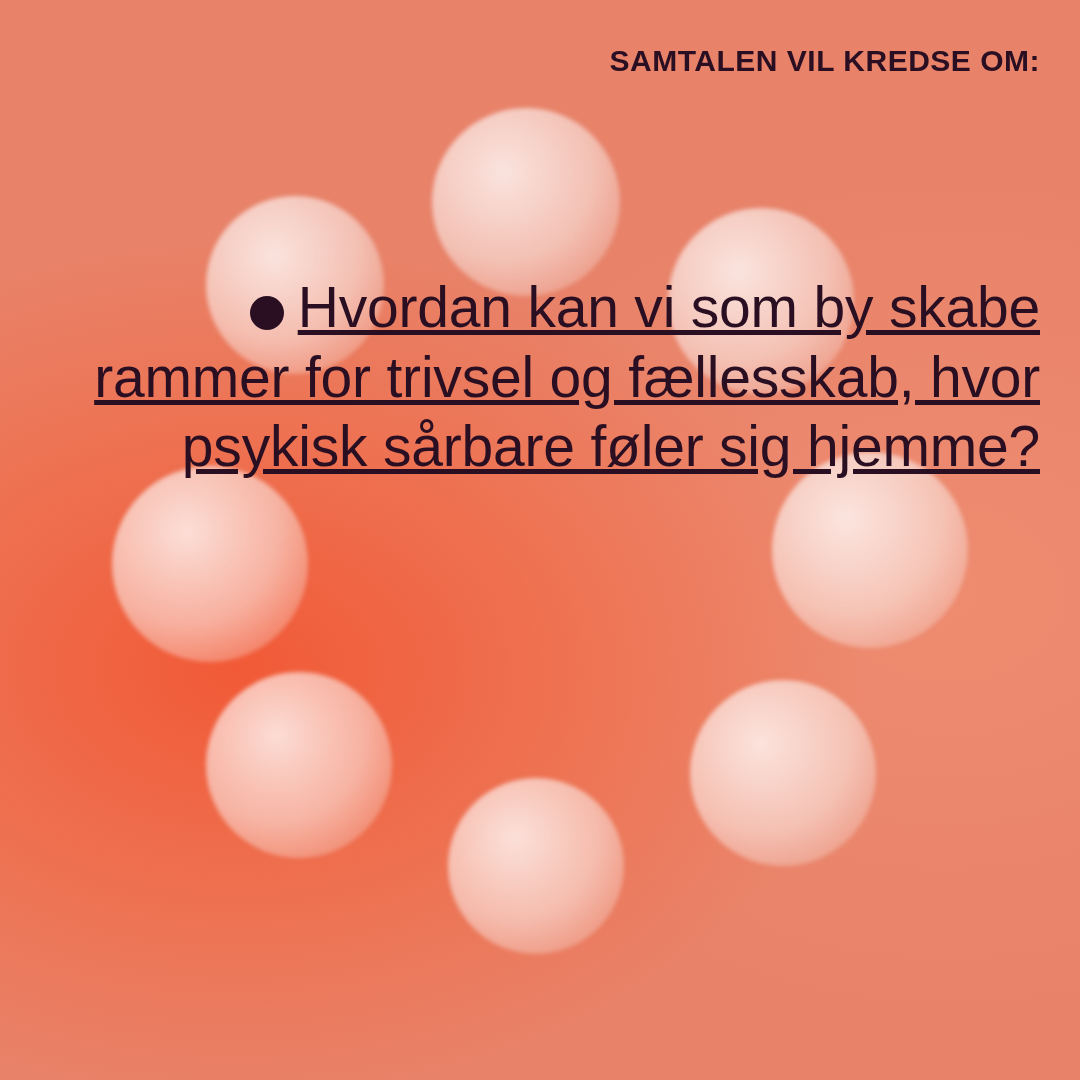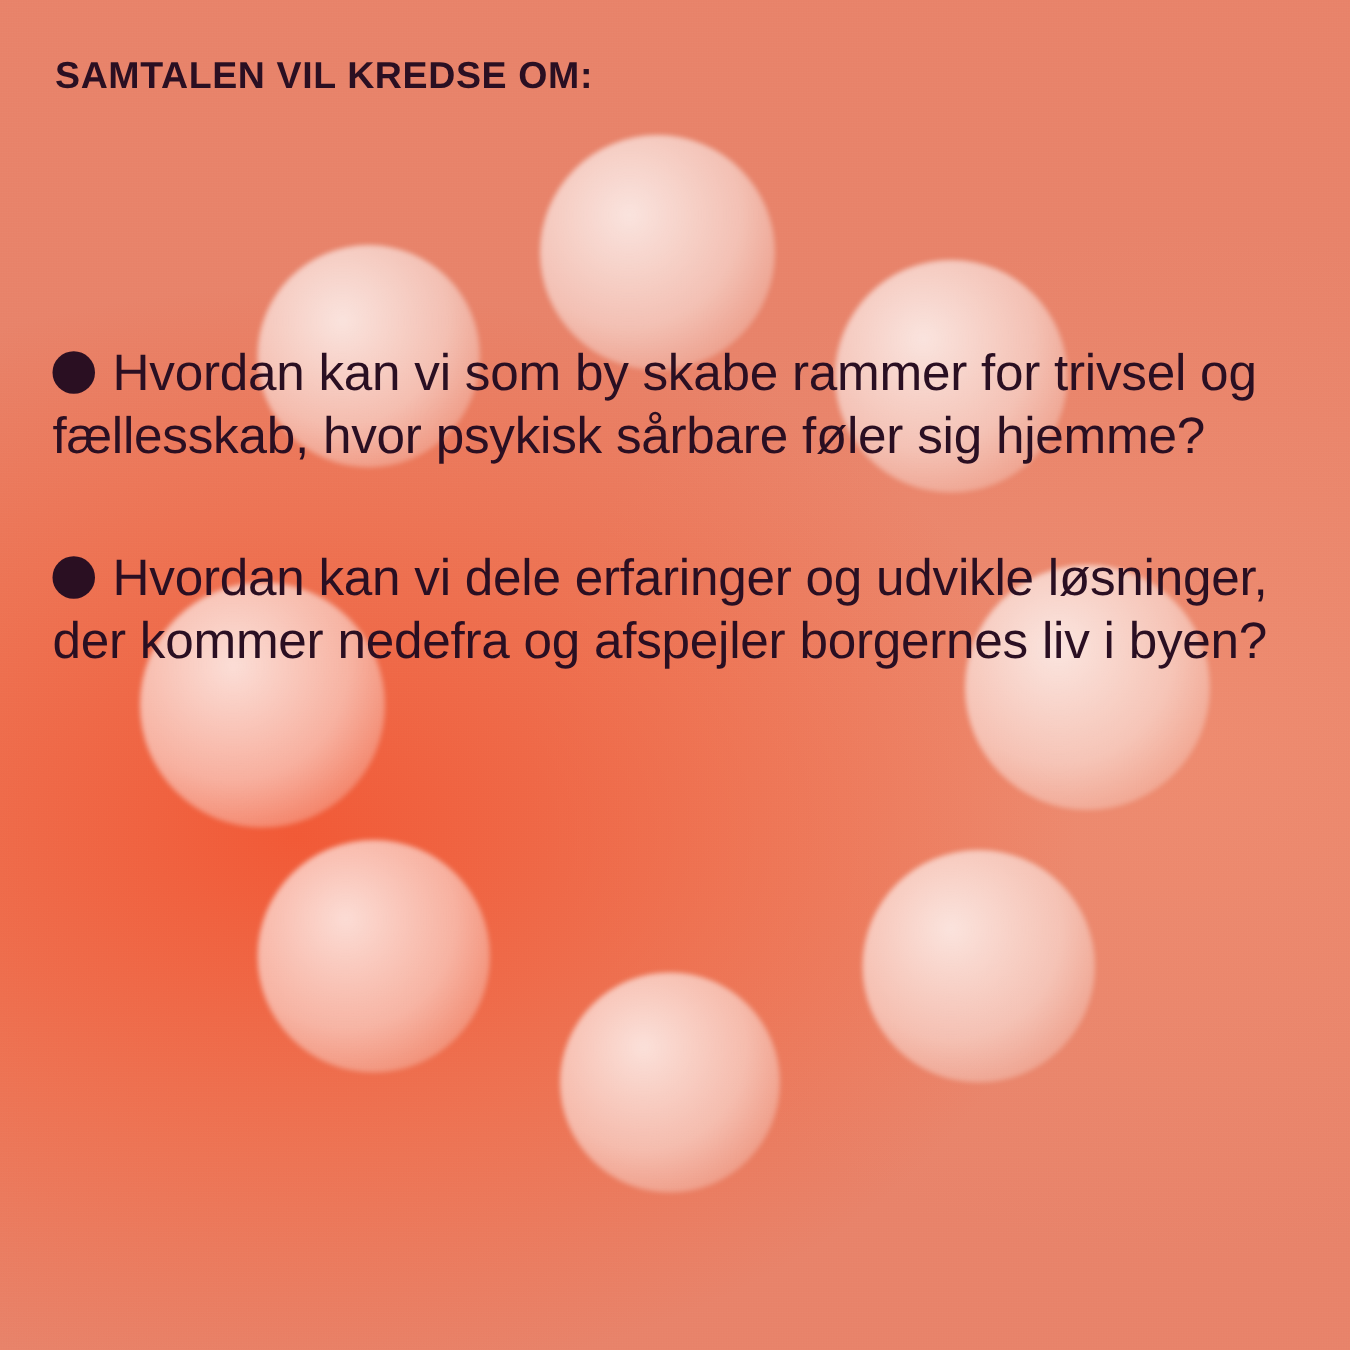--- a/index.html
+++ b/index.html
@@ -7,20 +7,21 @@
     padding: 0;
     background: #000;
   }
   .poster {
     position: relative;
     width: 1080px;
     height: 1080px;
     overflow: hidden;
     font-family: "Liberation Sans", sans-serif;
     background: #e8836a;
+    text-align: right;
   }
 
   
   .bg-base {
     position: absolute;
     inset: 0;
     background:
       radial-gradient(120% 95% at 3% 6%, #1b6f7d 0%, #3e7f86 16%, rgba(136,160,170,0.85) 32%, rgba(200,190,190,0.4) 48%, rgba(255,255,255,0) 65%),
       radial-gradient(90% 75% at 97% 4%, #f0c469 0%, #f3cf86 20%, rgba(243,200,140,0.6) 38%, rgba(245,205,160,0.15) 58%, rgba(255,255,255,0) 72%),
       radial-gradient(100% 85% at 50% 12%, rgba(240,240,248,0.95) 0%, rgba(236,228,230,0.55) 28%, rgba(235,205,195,0.2) 50%, rgba(255,255,255,0) 70%),
@@ -71,25 +72,26 @@
     margin: 0 0 0 2px;
     line-height: 1.1;
   }
   .questions {
     margin-top: 196px;
   }
   .q-item {
     display: block;
     margin-bottom: 64px;
     color: #2a0f22;
-    font-size: 41px;
+    font-size: 57px;
     line-height: 1.22;
     font-weight: 400;
     letter-spacing: -0.2px;
     max-width: 1010px;
+    text-decoration: underline;
   }
   .q-item:last-child { margin-bottom: 0; }
   .bullet {
     display: inline-block;
     width: 34px;
     height: 34px;
     border-radius: 50%;
     background: #2a0f22;
     vertical-align: -3px;
     margin-right: 14px;
@@ -115,19 +117,16 @@
 
   <div class="grain"></div>
 
   <div class="content">
     <h1 class="eyebrow">SAMTALEN VIL KREDSE OM:</h1>
 
     <div class="questions">
       <p class="q-item">
         <span class="bullet"></span><span class="q-text">Hvordan kan vi som by skabe rammer for trivsel og fællesskab, hvor psykisk sårbare føler sig hjemme?</span>
       </p>
-      <p class="q-item">
-        <span class="bullet"></span><span class="q-text">Hvordan kan vi dele erfaringer og udvikle løsninger, der kommer nedefra og afspejler borgernes liv i byen?</span>
-      </p>
     </div>
   </div>
 
 </div>
 
 </body></html>

